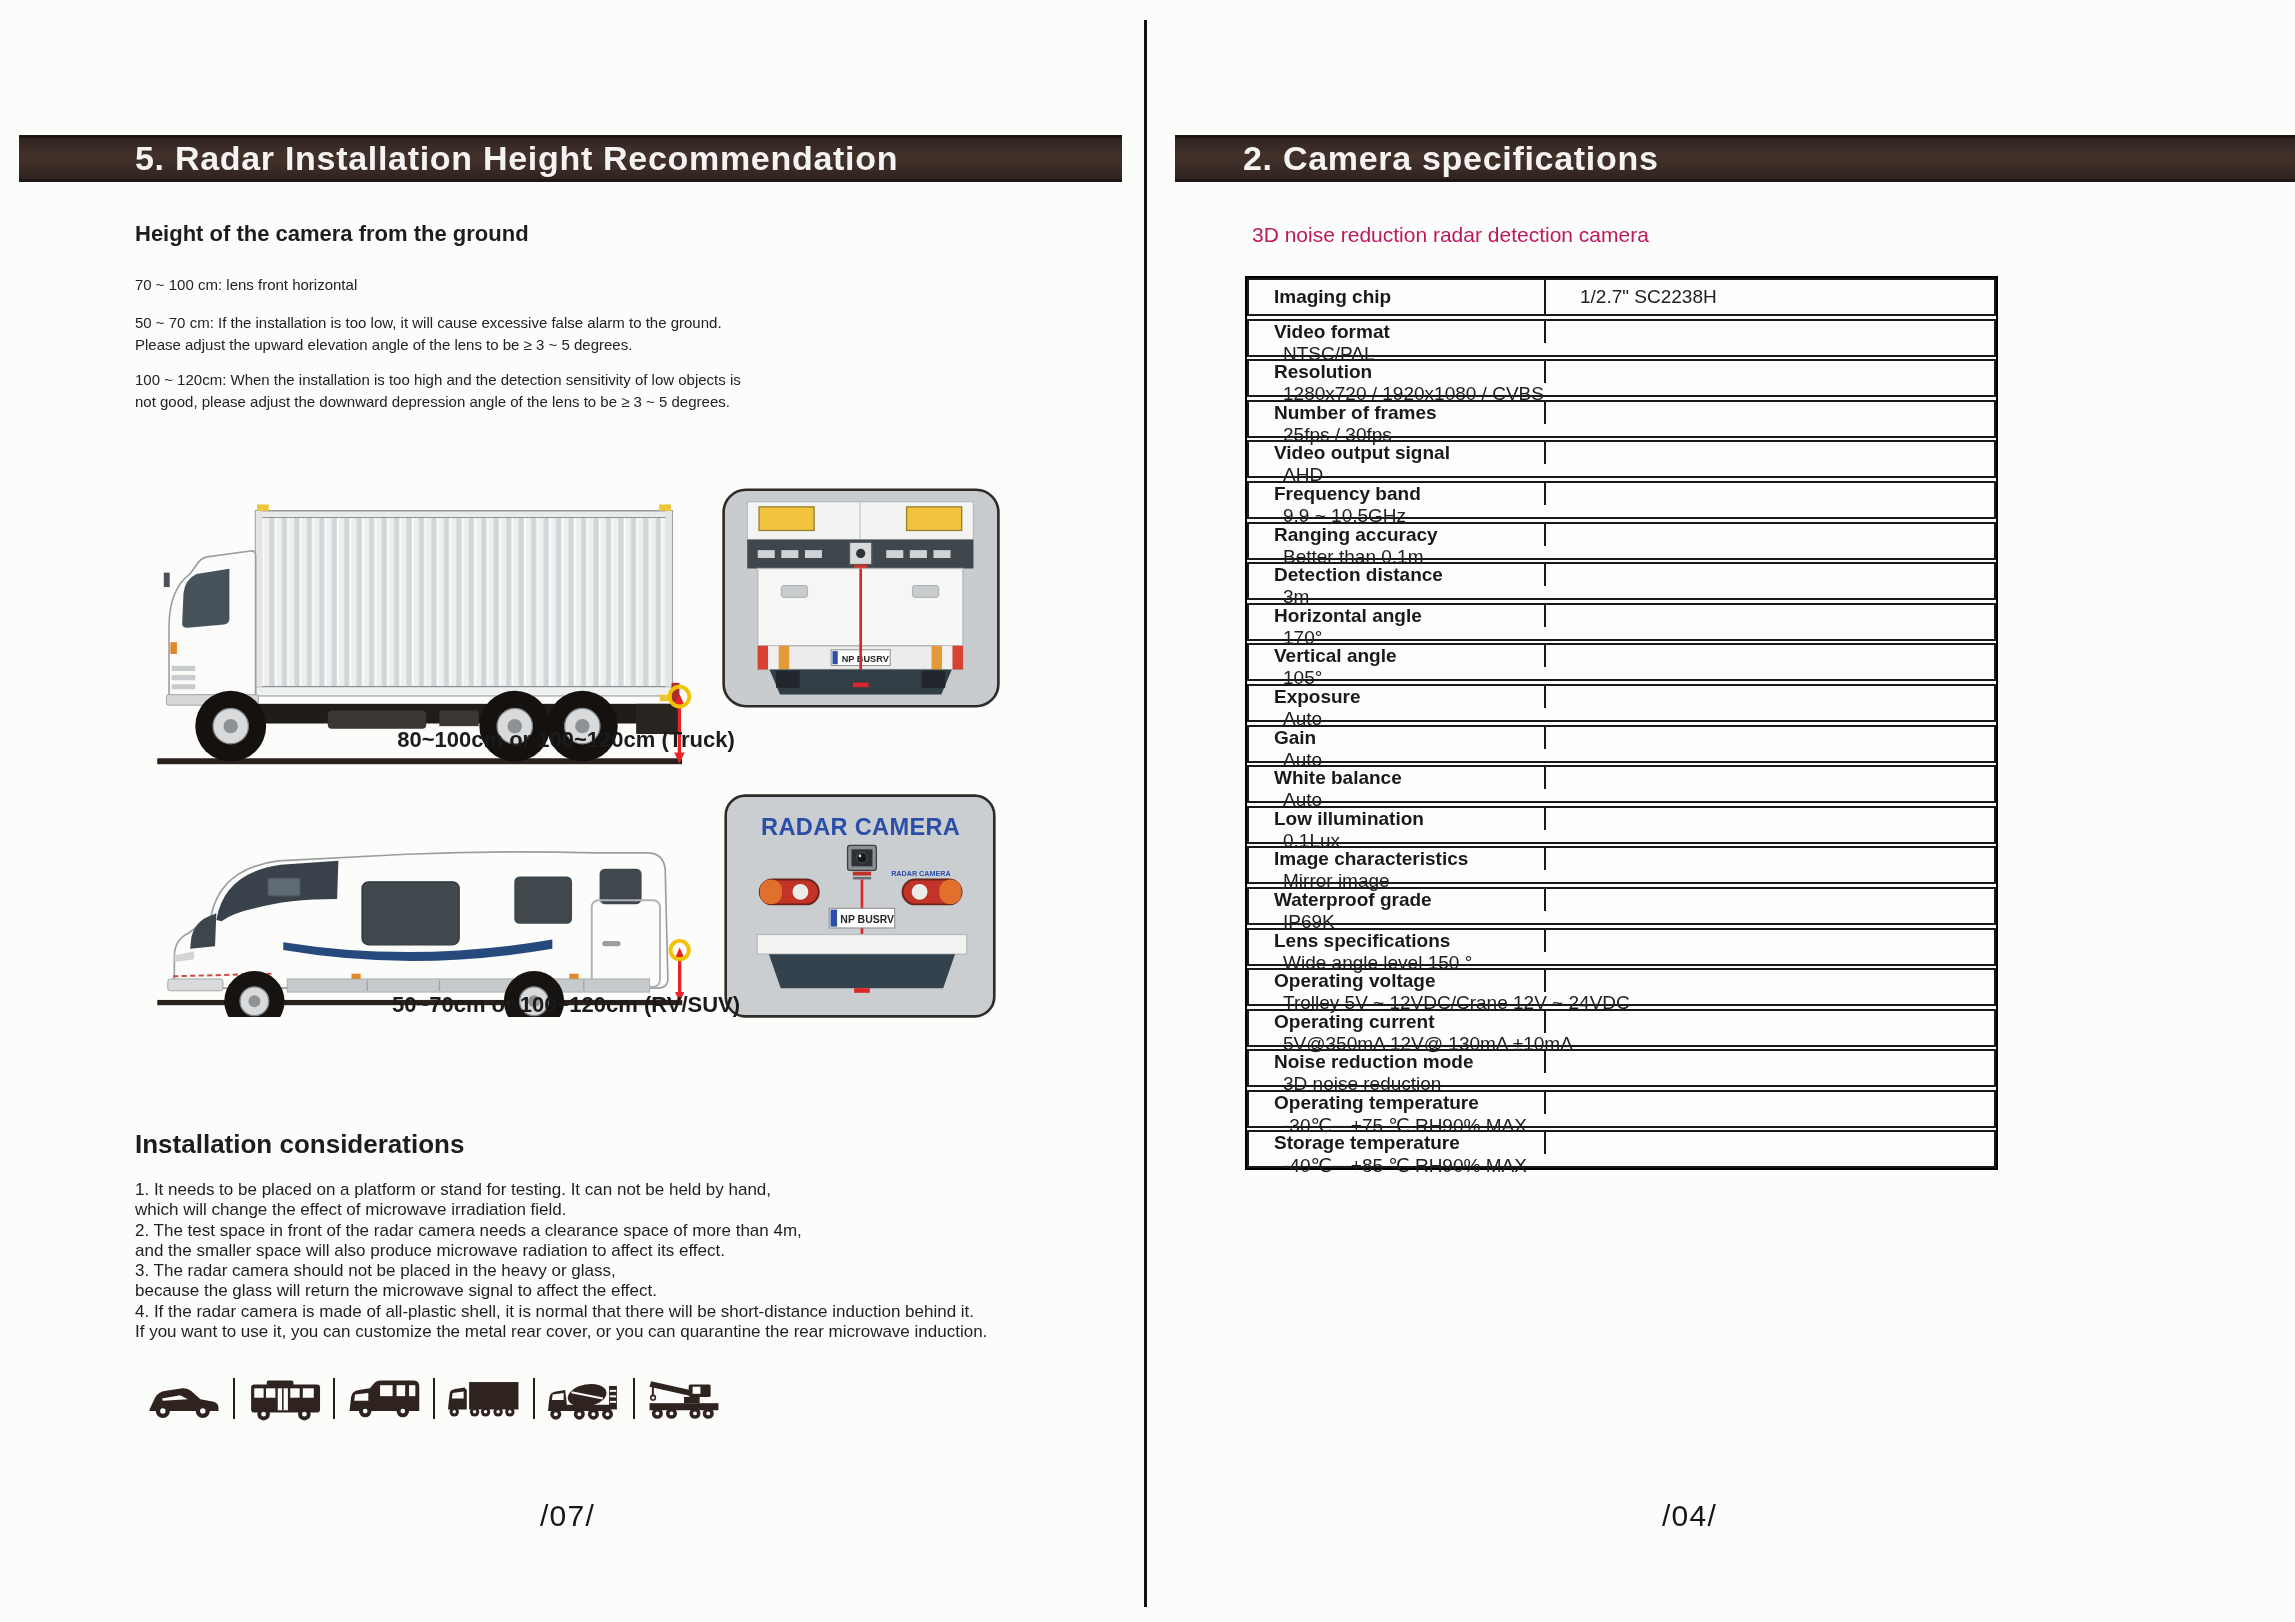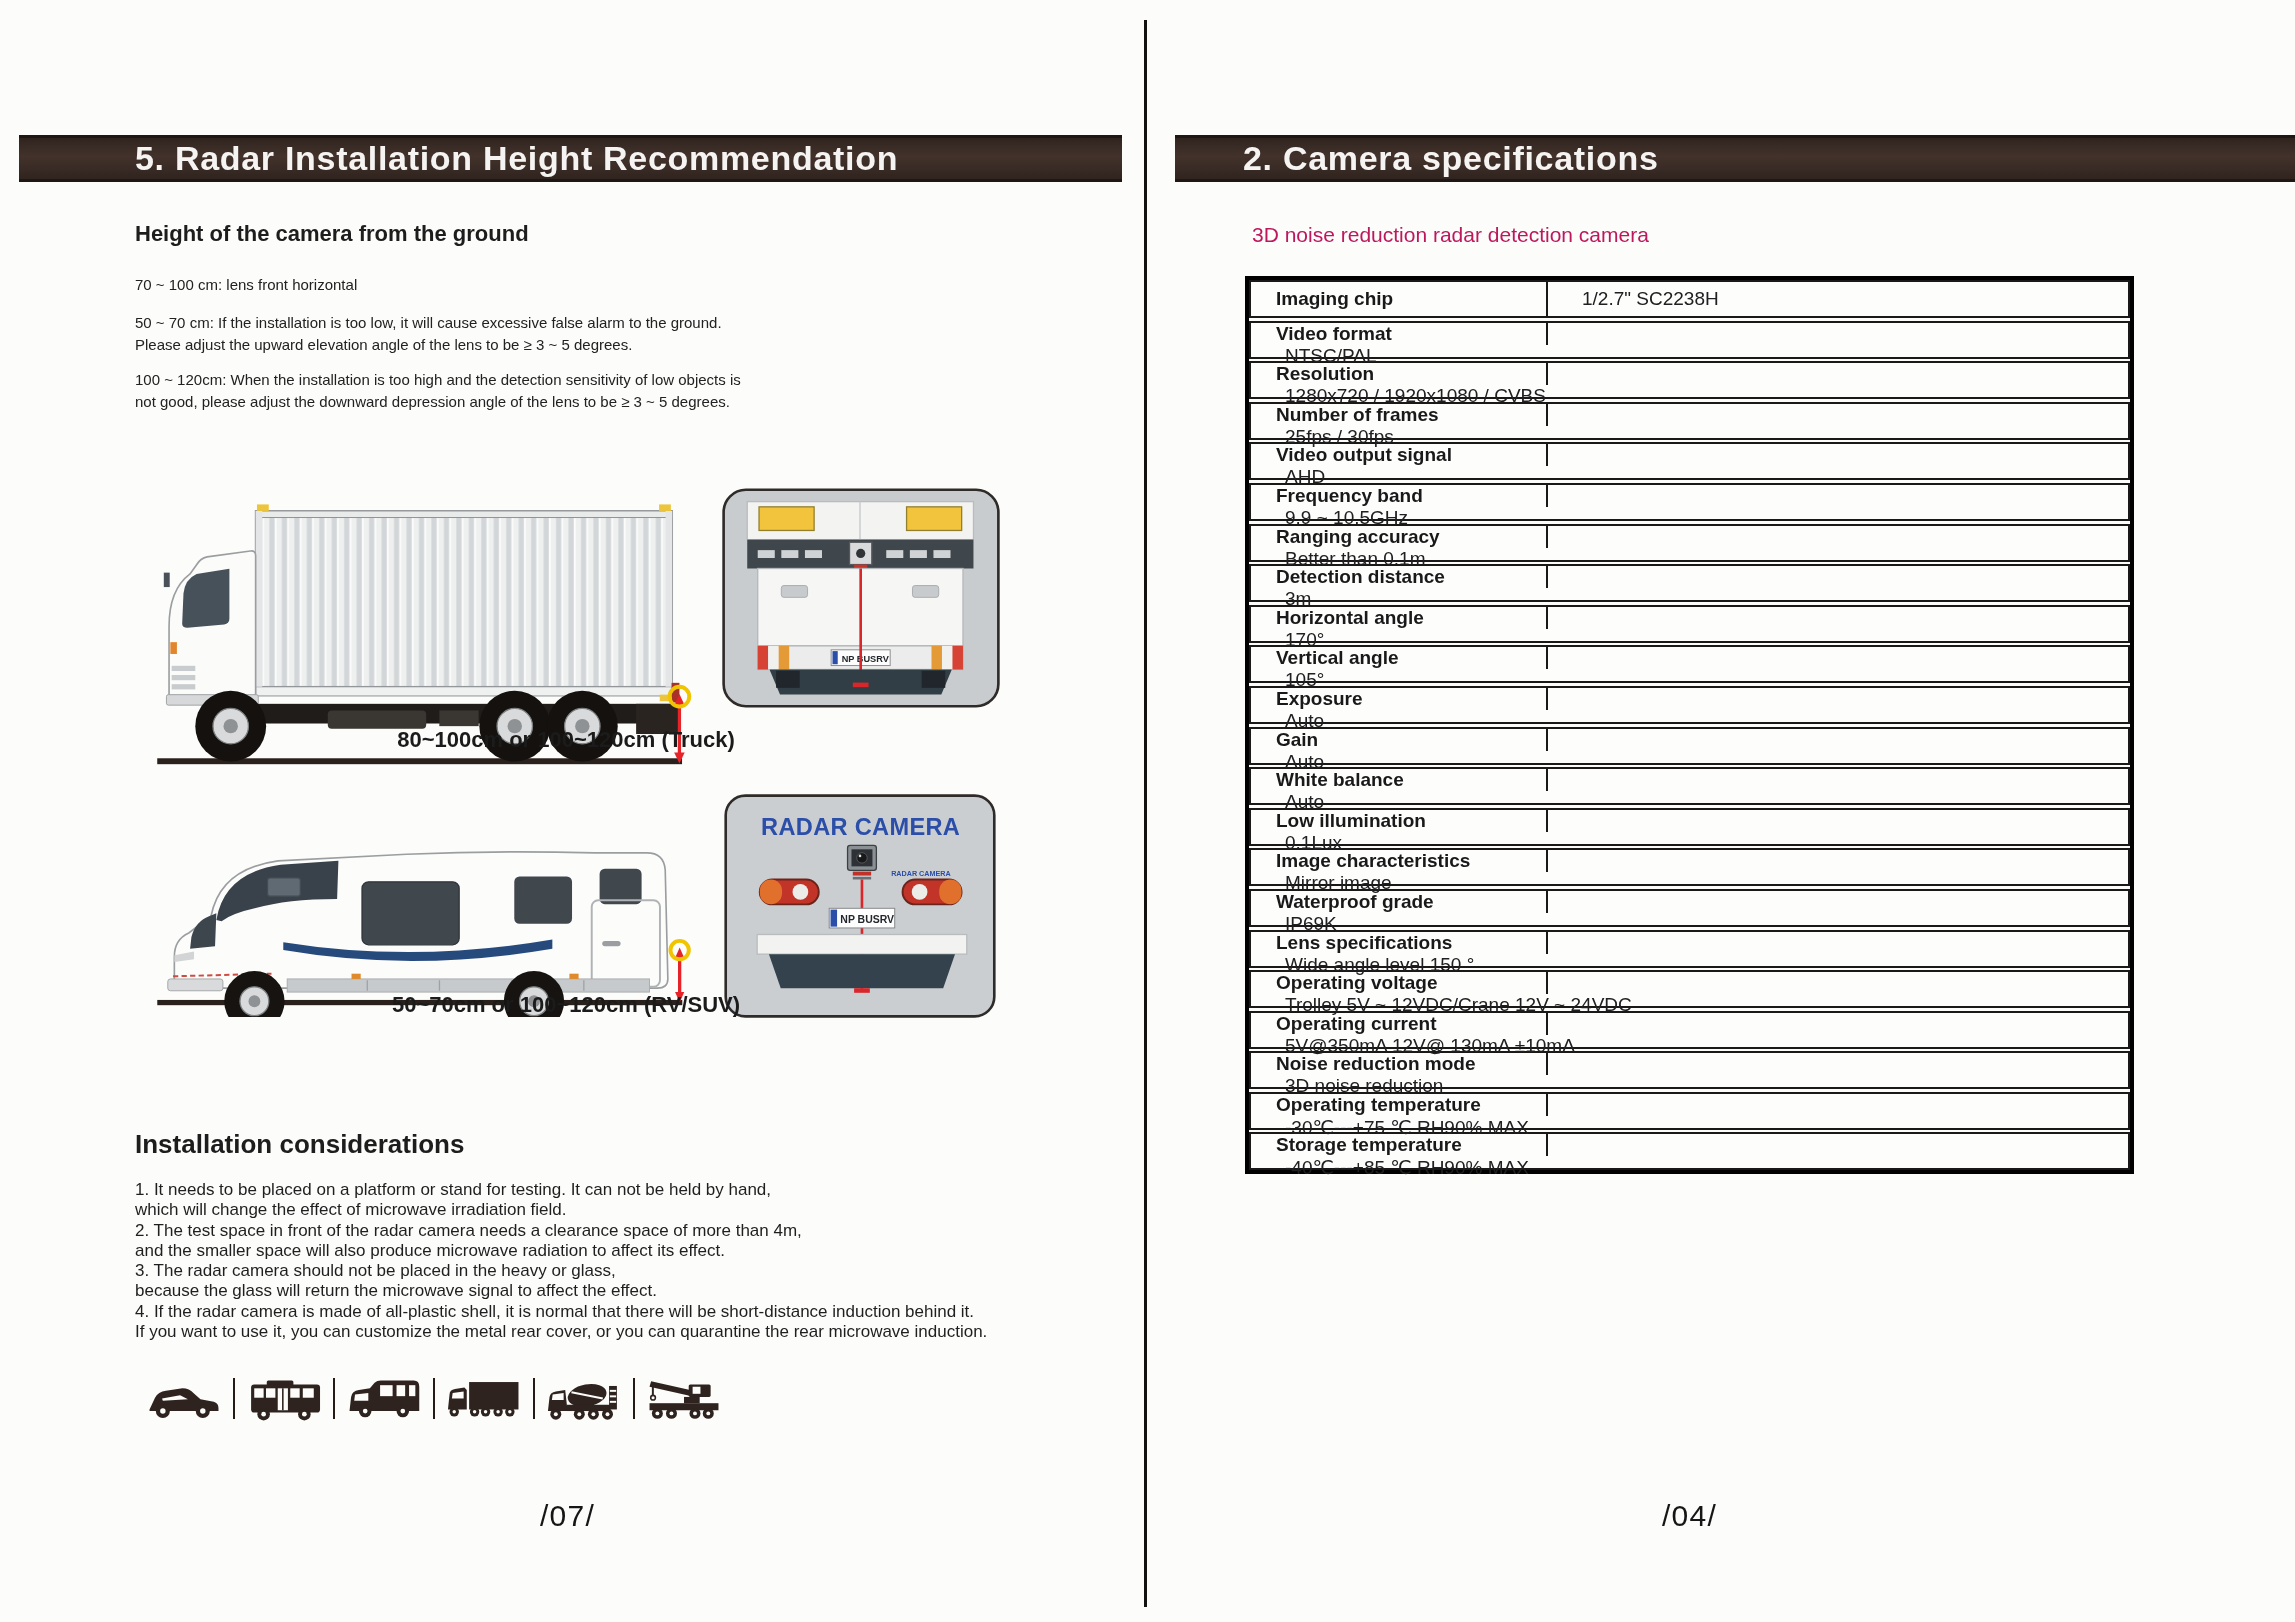--- a/index.html
+++ b/index.html
@@ -38,21 +38,21 @@
   .icon-cell{width:98px;display:flex;justify-content:center;align-items:center;}
   .icon-sep{width:2px;height:41px;background:#241b16;}
   .vicon{fill:#2e231e;}
 
   .pagenum{font-size:30px;color:#161616;text-align:center;letter-spacing:1.3px;}
   .pn-left{left:131px;top:1499px;width:873px;}
   .pn-right{left:1245px;top:1499px;width:889px;}
 
   .subtitle{left:1252px;top:223px;font-size:21px;color:#be185d;text-align:right;}
 
-  .spec-table{left:1245px;top:276px;width:889px;border:4px solid #000000;box-sizing:border-box;}
+  .spec-table{left:1245px;top:276px;width:753px;border:2px solid #000000;box-sizing:border-box;}
   .spec-row{display:flex;height:38px;border:2px solid #1b1917;box-sizing:border-box;background:#fdfdfc;}
   .spec-row + .spec-row{margin-top:2.6px;flex-direction:column;}
   .spec-label{width:297px;border-right:2px solid #1b1917;display:flex;align-items:center;
     padding-left:25px;font-weight:600;font-size:19px;box-sizing:border-box;color:#19191a;}
   .spec-value{flex:1;display:flex;align-items:center;padding-left:34px;font-size:19px;color:#202022;}
 
   .fig{display:block;}
   .f1s{left:131px;top:486px;}
   .f1r{left:721px;top:487px;}
   .f2s{left:131px;top:786px;}

